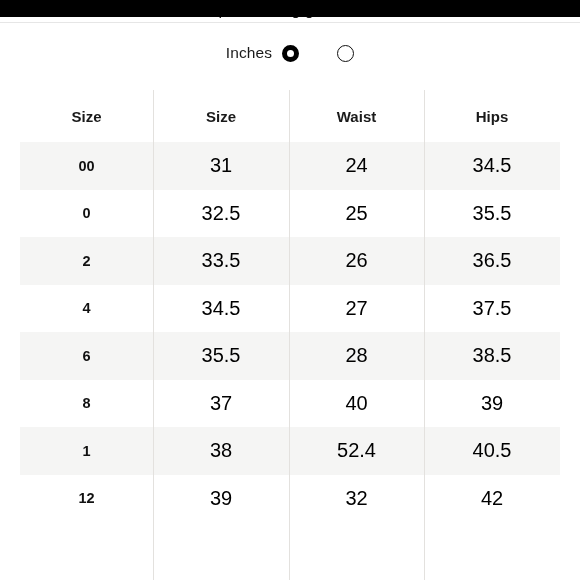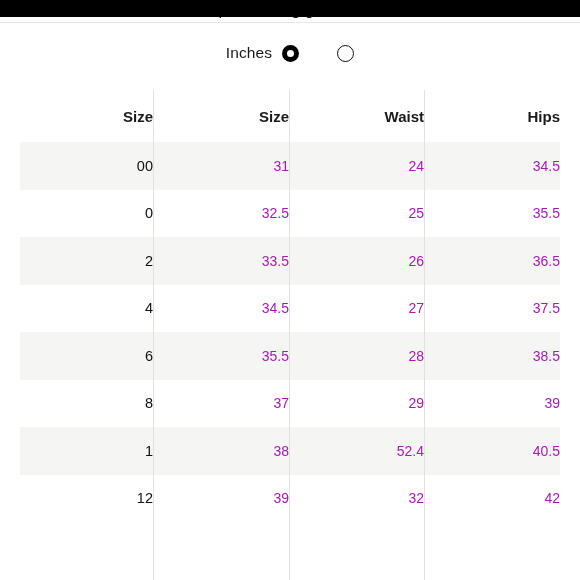--- a/index.html
+++ b/index.html
@@ -126,40 +126,40 @@
 
   .size-table {
     position: relative;
     width: 540px;
     border-collapse: collapse;
     table-layout: fixed;
     z-index: 2;
   }
   .size-table th,
   .size-table td {
-    text-align: right;
+    text-align: center;
     border: none;
     padding: 0;
   }
   .size-table th {
     height: 52px;
     font-size: 15px;
     font-weight: bold;
     color: #1a1a1a;
     vertical-align: middle;
     background: transparent;
   }
   .size-table td {
     height: 47.5px;
-    font-size: 14px;
-    color: #a21caf;
+    font-size: 20px;
+    color: #000000;
     vertical-align: middle;
   }
   .size-table td.size-cell {
-    font-weight: normal;
+    font-weight: bold;
     color: #111111;
     font-size: 14.5px;
   }
   .size-table tbody tr.shaded td {
     background: #f5f5f4;
   }
   .size-table tbody tr.plain td {
     background: #ffffff;
   }
   col.c-size  { width: 133px; }
@@ -235,21 +235,21 @@
       </tr>
       <tr class="shaded">
         <td class="size-cell">6</td>
         <td>35.5</td>
         <td>28</td>
         <td>38.5</td>
       </tr>
       <tr class="plain">
         <td class="size-cell">8</td>
         <td>37</td>
-        <td>29</td>
+        <td>40</td>
         <td>39</td>
       </tr>
       <tr class="shaded">
         <td class="size-cell">1</td>
         <td>38</td>
         <td>52.4</td>
         <td>40.5</td>
       </tr>
       <tr class="plain">
         <td class="size-cell">12</td>

